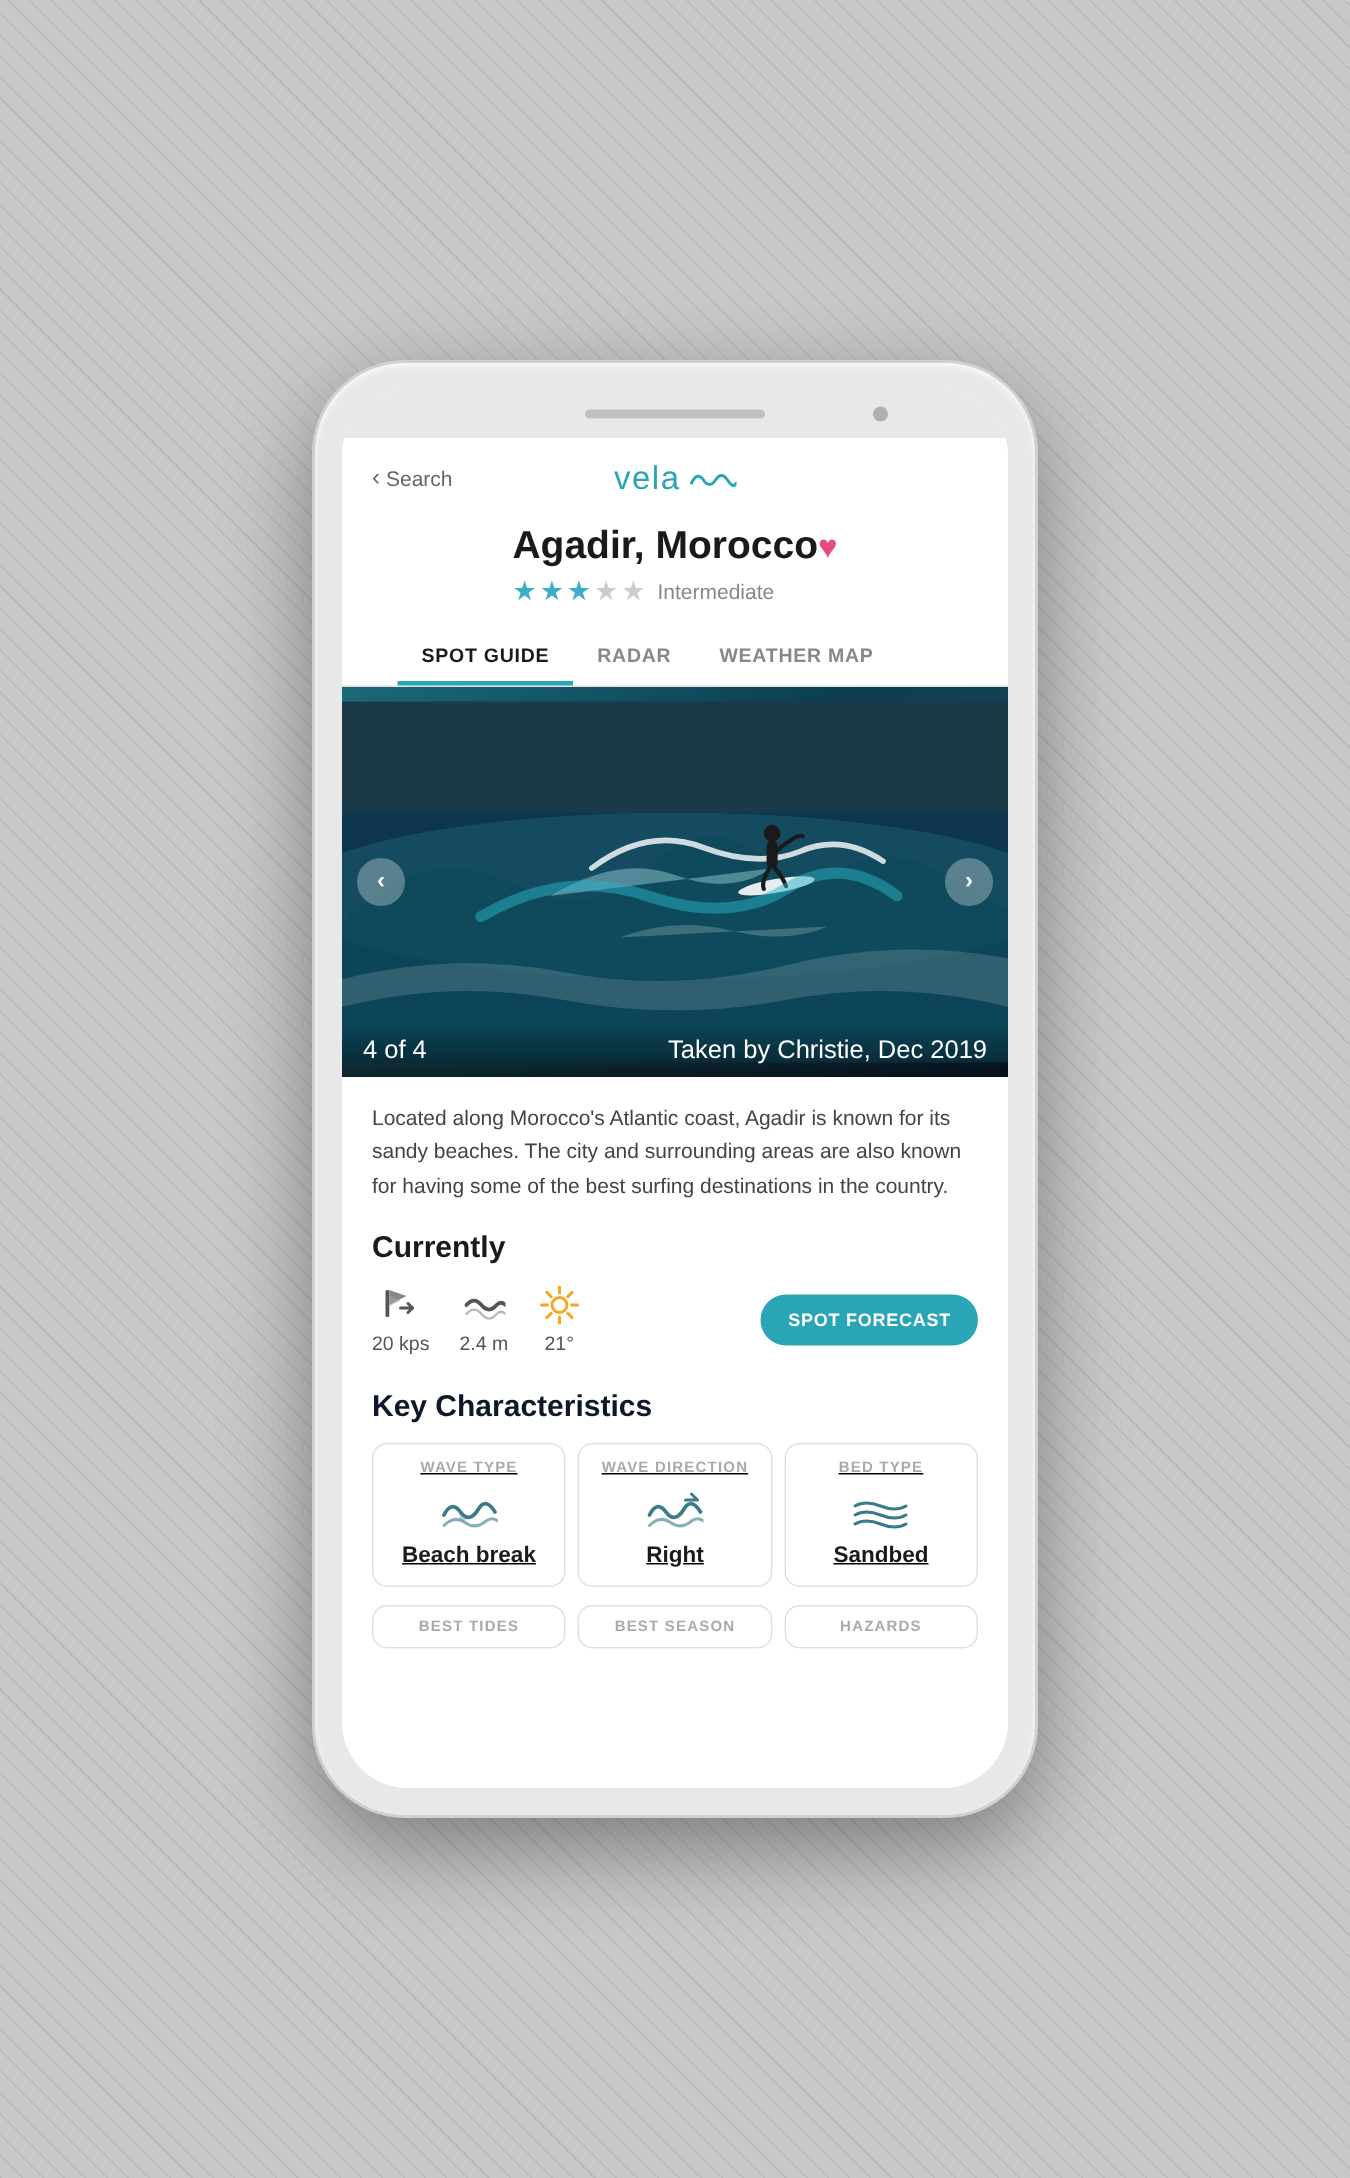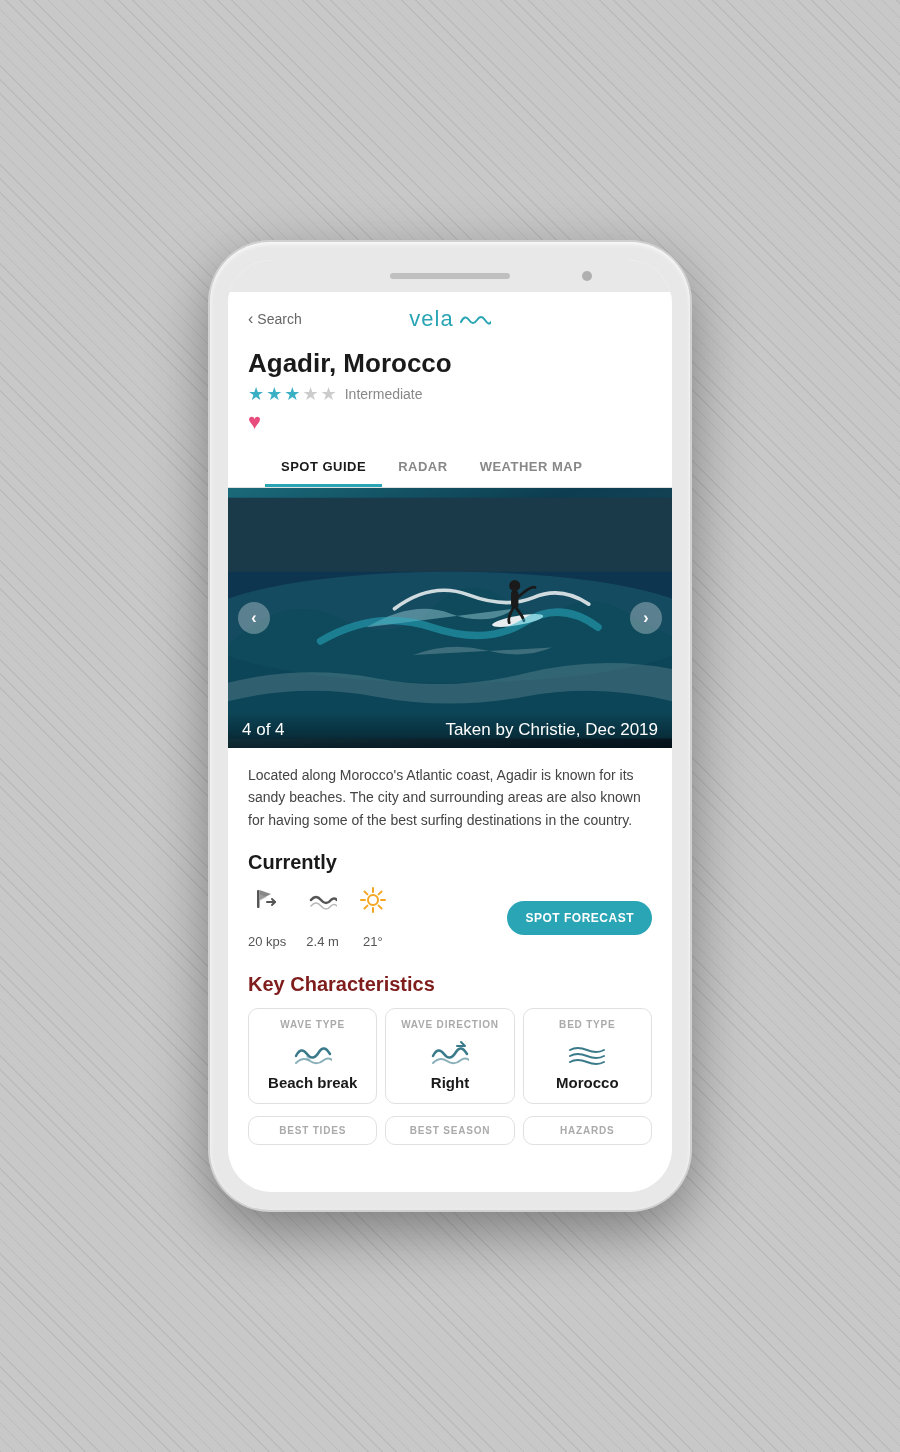--- a/index.html
+++ b/index.html
@@ -98,22 +98,21 @@
       color: #2aa5b5;
       font-weight: 300;
       letter-spacing: 1px;
     }
 
     
     .title-area {
       padding: 8px 20px 4px;
       display: flex;
       align-items: flex-start;
-      justify-content: flex-end;
-      flex-direction: column;
+      justify-content: center;
     }
 
     .title-left {}
 
     .location-title {
       font-size: 26px;
       font-weight: 700;
       color: #1a1a1a;
     }
 
@@ -252,21 +251,21 @@
       display: flex;
       align-items: center;
       padding: 0 20px 16px;
       gap: 0;
     }
 
     .weather-item {
       display: flex;
       flex-direction: column;
       align-items: center;
-      gap: 20px;
+      gap: 4px;
       margin-right: 20px;
     }
 
     .weather-value {
       font-size: 13px;
       color: #555;
       font-weight: 500;
     }
 
     .forecast-btn {
@@ -279,29 +278,30 @@
       font-size: 12px;
       font-weight: 700;
       letter-spacing: 0.5px;
       cursor: pointer;
     }
 
     
     .characteristics-title {
       font-size: 20px;
       font-weight: 700;
-      color: #7f1d1d;
+      color: #0f172a;
       padding: 8px 20px 12px;
     }
 
     .characteristics-grid {
       display: flex;
       gap: 8px;
       padding: 0 20px 8px;
       overflow-x: auto;
+      text-decoration: underline;
     }
 
     .char-card {
       flex: 1;
       min-width: 0;
       border: 1px solid #e0e0e0;
       border-radius: 10px;
       padding: 10px 8px 12px;
       display: flex;
       flex-direction: column;
@@ -529,21 +529,21 @@
           <span class="char-value">Right</span>
         </div>
 
         <div class="char-card">
           <span class="char-label">BED TYPE</span>
           <svg width="38" height="32" viewBox="0 0 38 32">
             <path d="M2 14 Q9 10 19 14 Q29 18 36 14" fill="none" stroke="#3a7a8a" stroke-width="2" stroke-linecap="round"></path>
             <path d="M2 20 Q9 16 19 20 Q29 24 36 20" fill="none" stroke="#3a7a8a" stroke-width="2" stroke-linecap="round"></path>
             <path d="M2 26 Q9 22 19 26 Q29 30 36 26" fill="none" stroke="#3a7a8a" stroke-width="2" stroke-linecap="round"></path>
           </svg>
-          <span class="char-value">Morocco</span>
+          <span class="char-value">Sandbed</span>
         </div>
 
       </div>
 
       <div class="bottom-labels">
         <div class="bottom-label">BEST TIDES</div>
         <div class="bottom-label">BEST SEASON</div>
         <div class="bottom-label">HAZARDS</div>
       </div>
 

